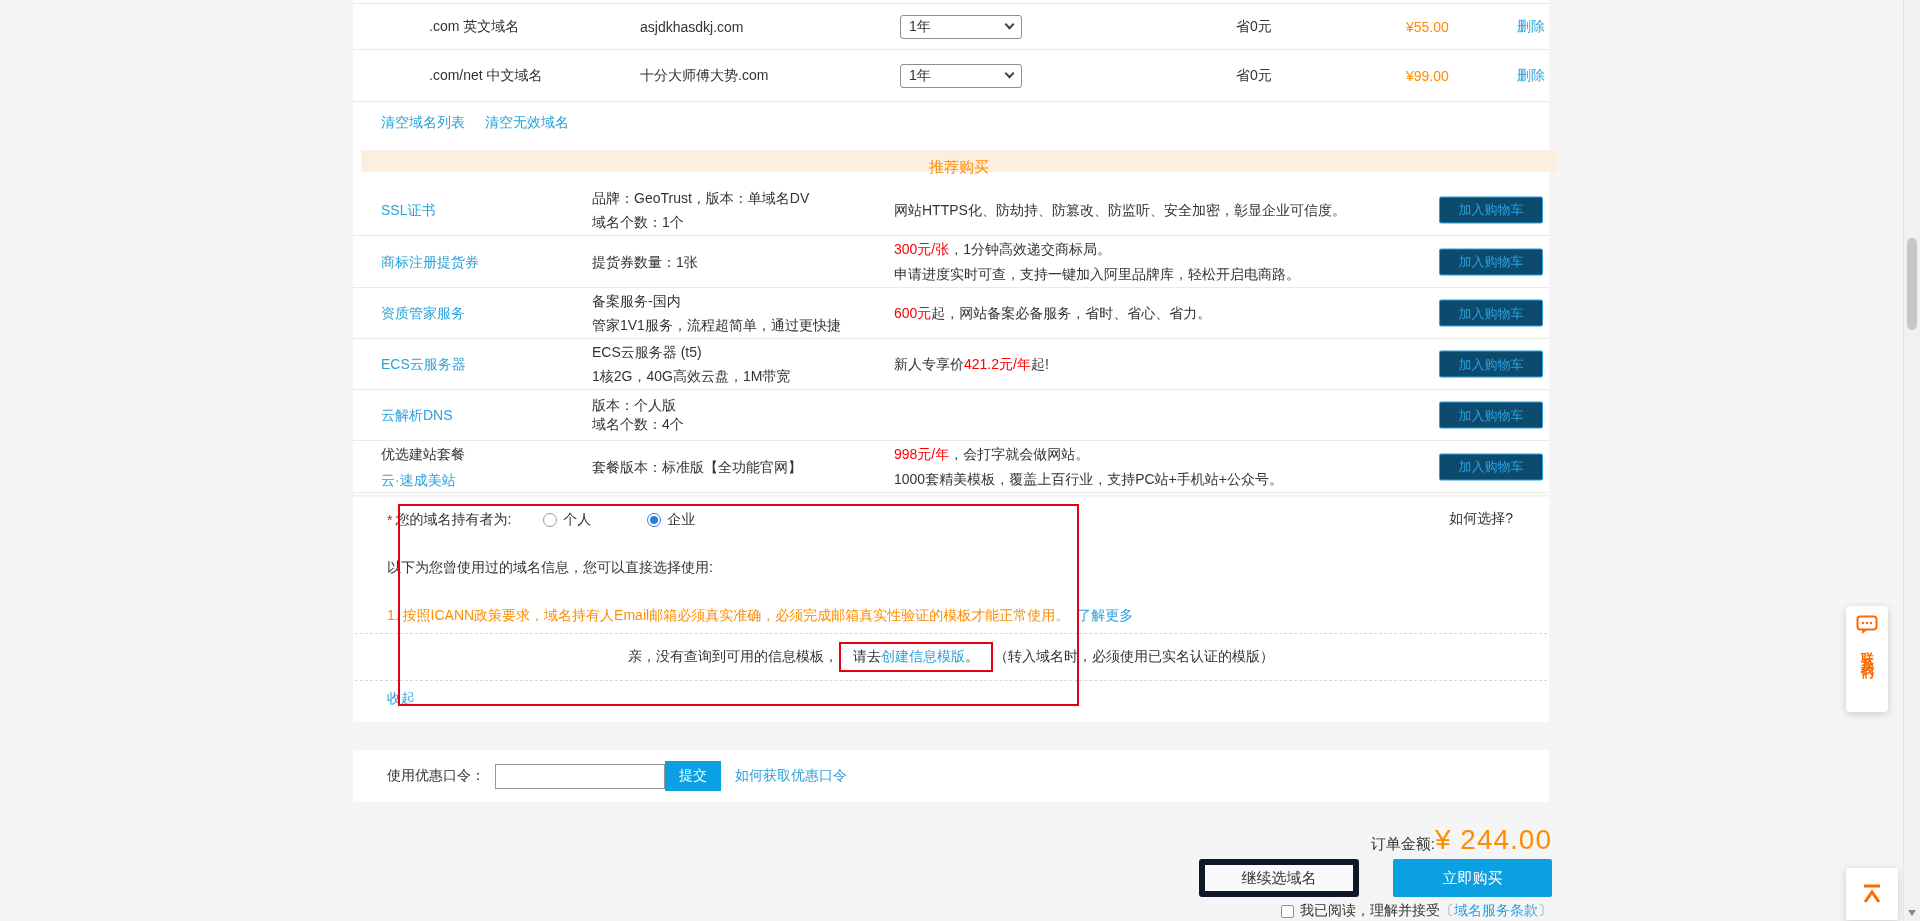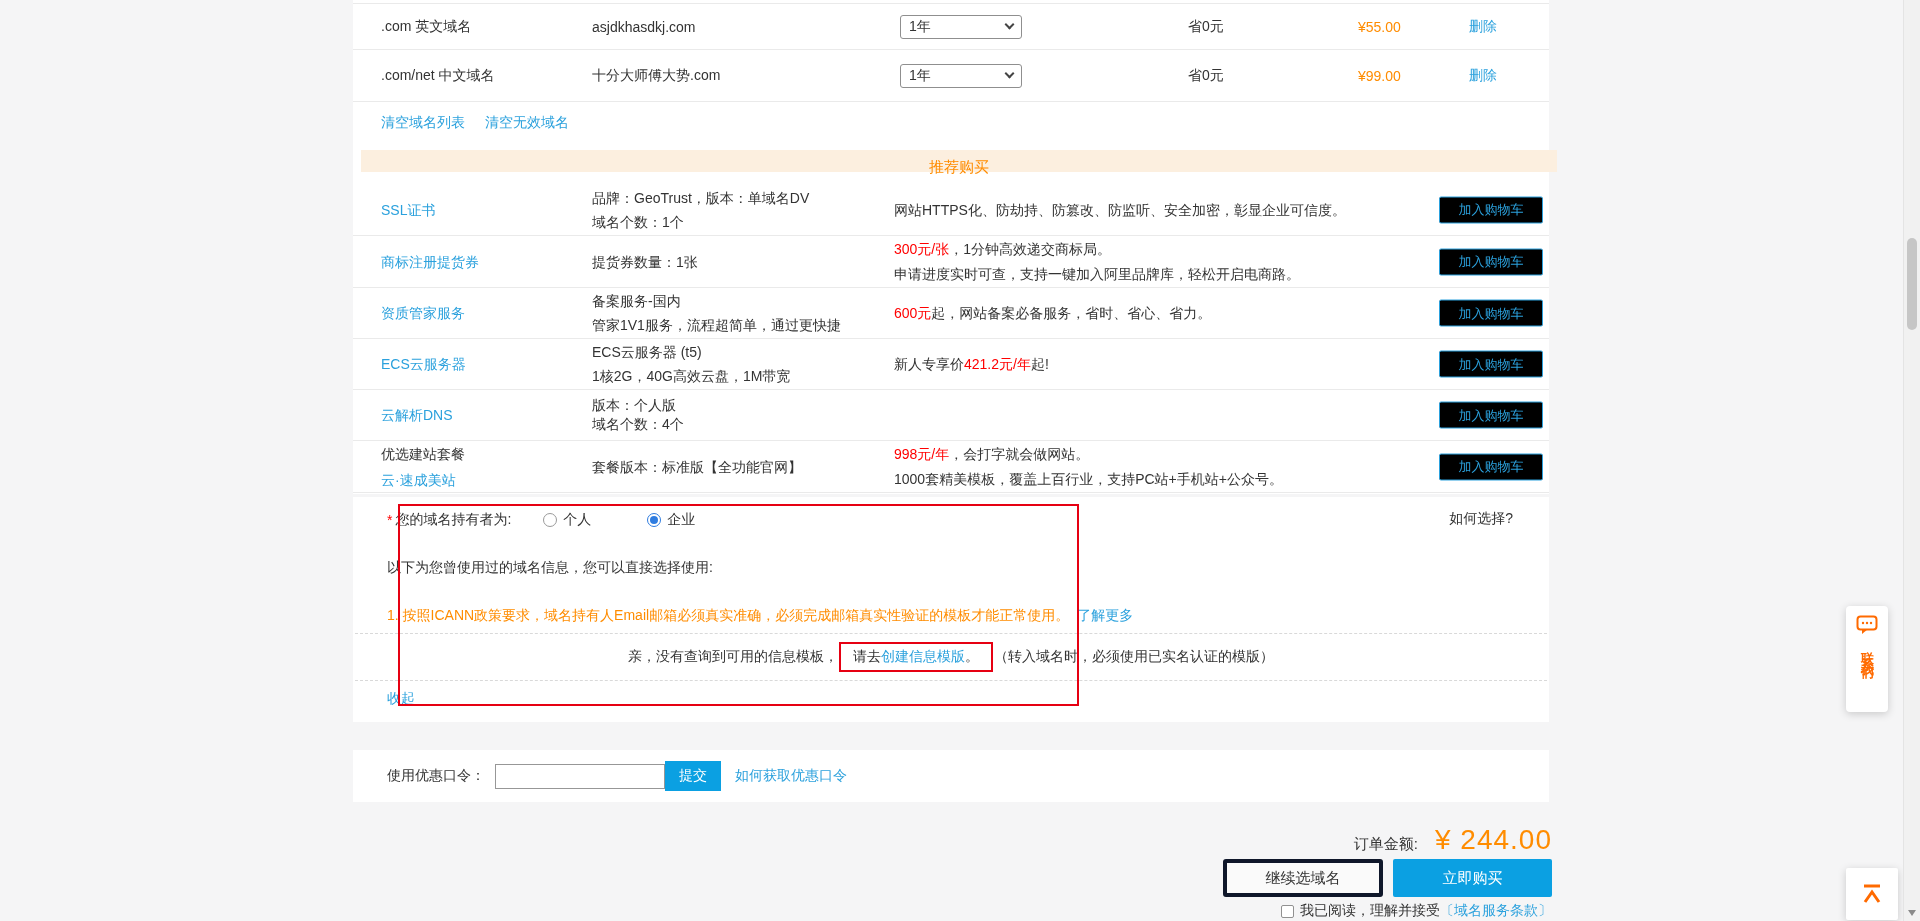--- a/index.html
+++ b/index.html
@@ -8,21 +8,21 @@
   #canvas { position:relative; width:1920px; height:921px; overflow:hidden; background:#f5f5f6; }
   .card { position:absolute; background:#fff; }
   a, .link { color:#2ba1dd; text-decoration:none; cursor:pointer; }
   .red { color:#ff0000; }
 
   
   .card-top { left:353px; top:0; width:1196px; height:494px; }
   .d-row { position:absolute; left:0; width:100%; border-bottom:1px solid #eaeaea; }
   .d-row-0 { top:3px; height:47px; border-top:1px solid #eaeaea; }
   .d-row-1 { top:50px; height:52px; }
-  .cell { position:absolute; top:50%; transform:translateY(-50%); white-space:nowrap; }
+  .cell { position:absolute; top:50%; transform:translateY(-50%); white-space:nowrap;margin-left:48px; }
   .c-type { left:28px; }
   .c-domain { left:239px; }
   .c-save { left:835px; }
   .c-price { left:1005px; color:#ff8c00; }
   .c-del { left:1116px; }
   .year-select { position:absolute; left:547px; top:50%; transform:translateY(-50%); width:122px; height:24px;
     border:1px solid #8f8f8f; border-radius:3px; background:#fff; display:flex; align-items:center;
     justify-content:space-between; padding:0 8px; cursor:pointer; }
   .chev { width:7px; height:7px; border-right:2px solid #444; border-bottom:2px solid #444; transform:rotate(45deg); margin-top:-4px; }
 
@@ -31,21 +31,21 @@
 
   .band { position:absolute; left:8px; top:150px; width:100%; height:22px; background:#fcefdf; color:#ff8c00;
     text-align:center; line-height:34px; font-size:15px; }
 
   .p-rows { position:absolute; left:0; top:184px; width:100%; }
   .p-row { position:relative; width:100%; border-bottom:1px solid #eaeaea; }
   .p-name { position:absolute; left:28px; top:50%; transform:translateY(-50%); line-height:26px; white-space:nowrap; }
   .p-spec { position:absolute; left:239px; top:50%; transform:translateY(-50%); line-height:24px; white-space:nowrap; }
   .p-desc { position:absolute; left:541px; top:50%; transform:translateY(-50%); line-height:25px; white-space:nowrap; }
   .p-btn { position:absolute; right:6px; top:50%; transform:translateY(-50%); width:104px; height:27px;
-    border:1px solid #2ba1dd; border-radius:2px; background:#000000; color:#2ba1dd; font-size:13px;
+    border:1px solid #2ba1dd; border-radius:2px; background:#0c4a6e; color:#2ba1dd; font-size:13px;
     display:flex; align-items:center; justify-content:center; cursor:pointer; }
 
   
   .card-holder { left:353px; top:497px; width:1196px; height:225px; }
   .red-box { position:absolute; left:45px; top:7px; width:681px; height:202px; border:2px solid #e60012; pointer-events:none; z-index:5; }
   .holder-line { position:absolute; left:34px; top:13px; height:20px; display:flex; align-items:center; white-space:nowrap; }
   .req { color:#ff0000; margin-right:3px; }
   .radio-wrap { display:inline-flex; align-items:center; cursor:pointer; }
   .radio { width:14px; height:14px; border-radius:50%; border:1px solid #9a9a9a; background:#fff; display:inline-block; margin-right:6px; position:relative; }
   .radio.selected { border-color:#2e7ce0; }
@@ -64,24 +64,24 @@
   .card-coupon { left:353px; top:750px; width:1196px; height:52px; display:flex; align-items:center; }
   .coupon-label { margin-left:34px; white-space:nowrap; }
   .coupon-input { width:170px; height:25px; border:1px solid #979797; margin-left:10px; padding:0 6px; font-size:13px; }
   .submit-btn { width:56px; height:30px; background:#0ba0e2; color:#fff; border:none; 
     font-size:14px; cursor:pointer; display:flex; align-items:center; justify-content:center; }
   .coupon-help { margin-left:14px; }
 
   
   .total-row { position:absolute; top:824px; right:368px; display:flex; align-items:baseline; white-space:nowrap; }
   .total-label { font-size:15px; }
-  .total-value { font-size:28px; color:#ff8c00; margin-left:17px; letter-spacing:1px; }
+  .total-value { font-size:28px; color:#ff8c00; margin-left:0; letter-spacing:1px; }
   .continue-btn { position:absolute; left:1199px; top:859px; width:160px; height:38px; background:#fafafa;
-    border:4px solid #0f172a; border-radius:3px; font-size:15px; color:#333;
-    display:flex; align-items:center; justify-content:center; cursor:pointer;margin-left:24px; }
+    border:6px solid #0f172a; border-radius:3px; font-size:15px; color:#333;
+    display:flex; align-items:center; justify-content:center; cursor:pointer; }
   .buy-btn { position:absolute; left:1393px; top:859px; width:159px; height:38px; background:#0ba0e2;
     border:none; border-radius:2px; font-size:15px; color:#fff;
     display:flex; align-items:center; justify-content:center; cursor:pointer; }
   .agree-row { position:absolute; top:902px; right:368px; display:flex; align-items:center; white-space:nowrap; }
   .checkbox { width:13px; height:13px; border:1px solid #919191; border-radius:2px; background:#fff; margin-right:6px; cursor:pointer; }
 
   
   .contact-widget { position:absolute; left:1846px; top:606px; width:42px; height:106px; background:#fff;
     border-radius:4px; box-shadow:0 2px 8px rgba(0,0,0,0.18); display:flex; flex-direction:column;
     align-items:center; padding-top:9px; cursor:pointer; }

